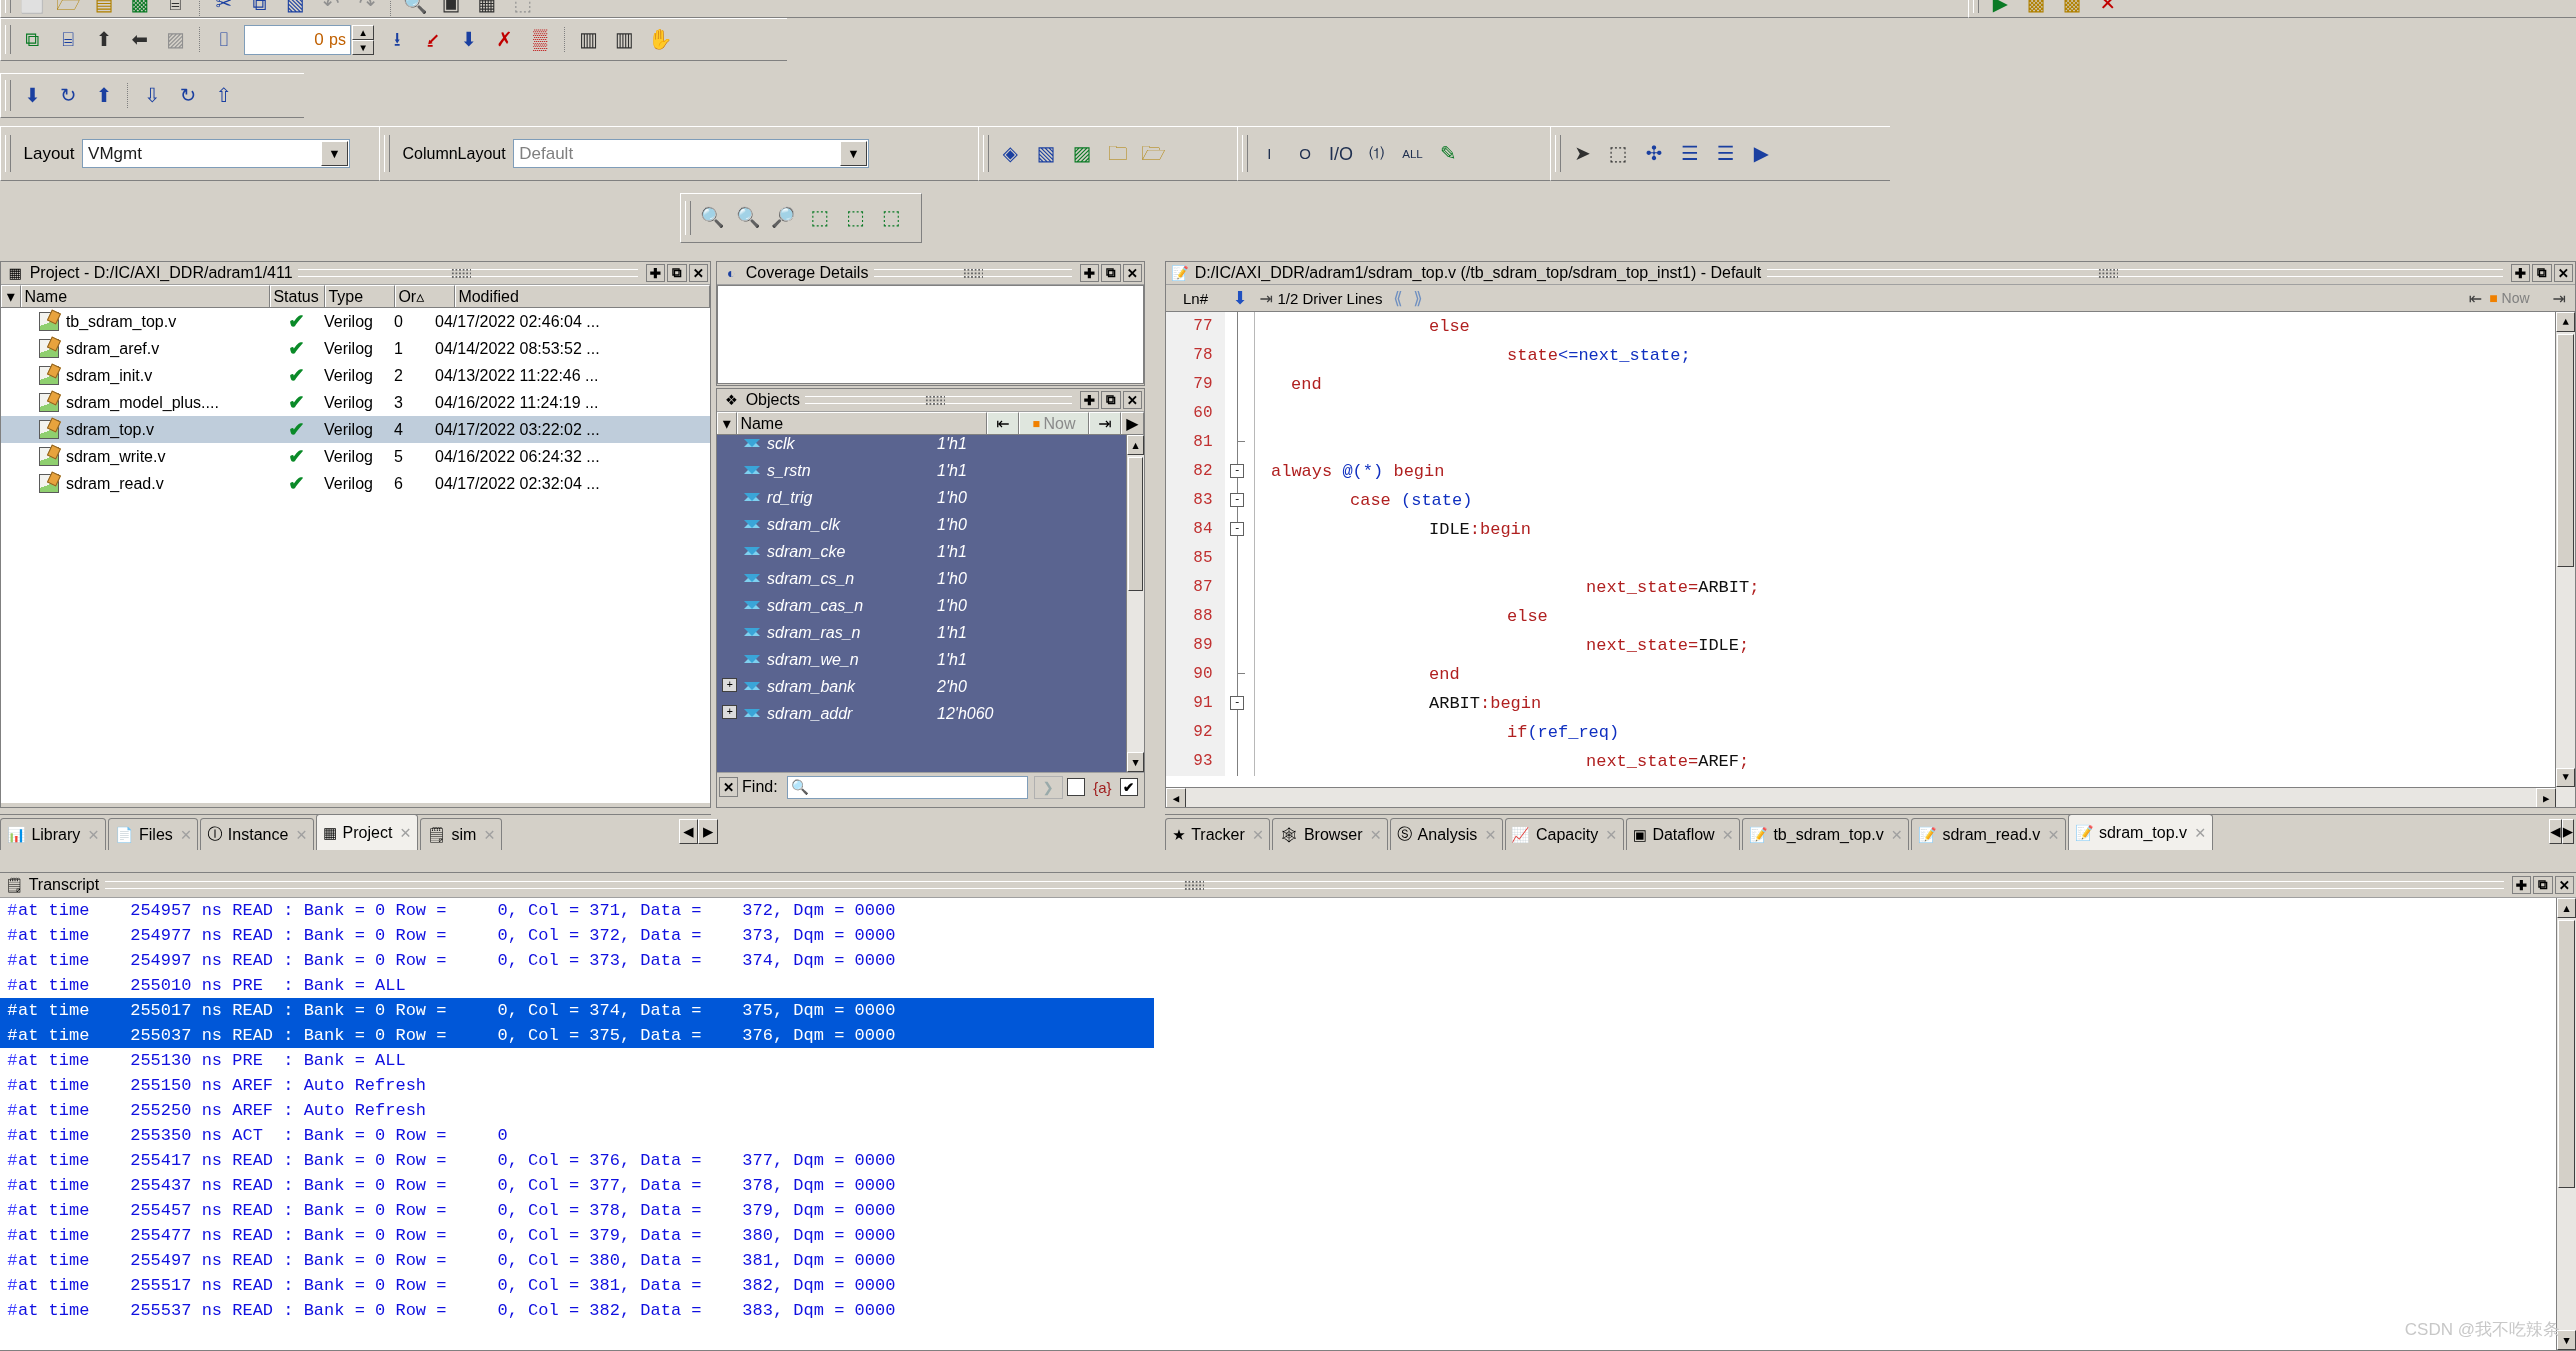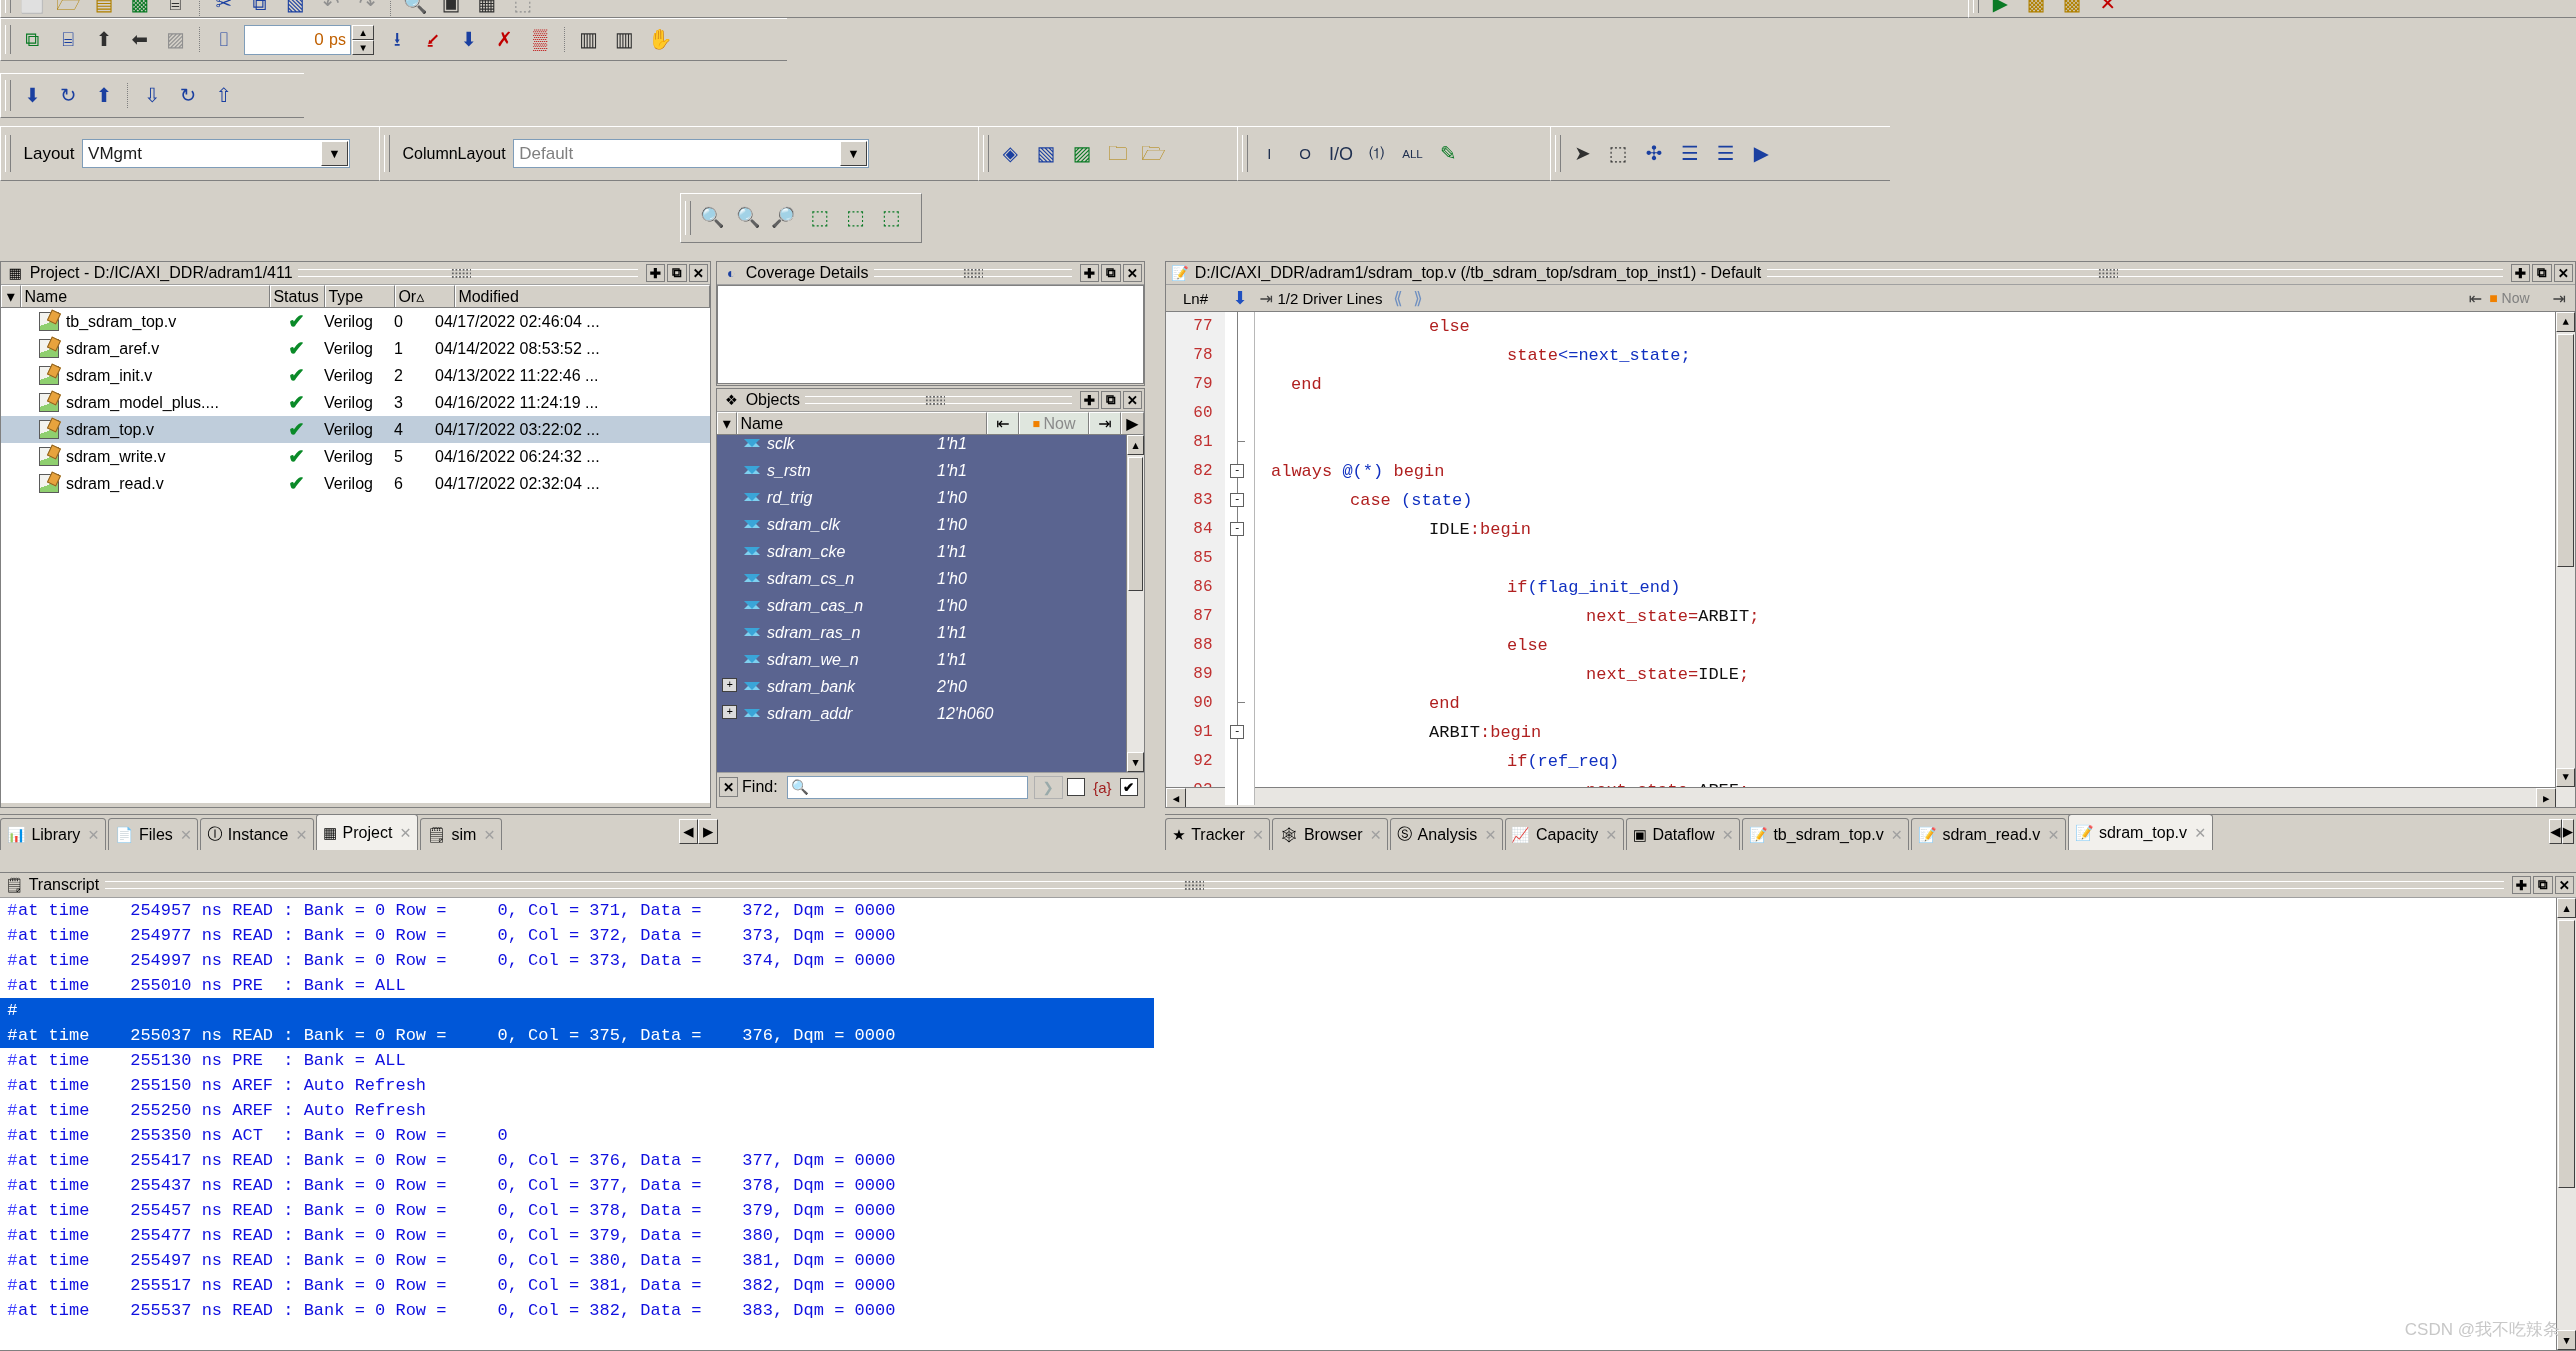--- a/index.html
+++ b/index.html
@@ -755,21 +755,20 @@
       </div>
     <div class="srow"><span class="ln">77</span><span class="fold"><div class="bar"></div></span><span class="code" style="padding-left: 174px;">else</span></div>
         <div class="srow"><span class="ln">78</span><span class="fold"><div class="bar"></div></span><span class="code" style="padding-left: 252px;">state<span class="blu">&lt;=next_state;</span></span></div>
         <div class="srow"><span class="ln">79</span><span class="fold"><div class="bar"></div></span><span class="code" style="padding-left: 36px;">end</span></div>
         <div class="srow"><span class="ln">60</span><span class="fold"><div class="bar"></div></span><span class="code" style="padding-left: 16px;"></span></div>
         <div class="srow"><span class="ln">81</span><span class="fold"><div class="bar"></div><div class="tick"></div></span><span class="code" style="padding-left: 16px;"></span></div>
         <div class="srow"><span class="ln">82</span><span class="fold"><div class="bar"></div><div class="box">-</div></span><span class="code" style="padding-left: 16px;">always <span class="blu">@(*)</span> begin</span></div>
         <div class="srow"><span class="ln">83</span><span class="fold"><div class="bar"></div><div class="box">-</div></span><span class="code" style="padding-left: 95px;">case <span class="blu">(state)</span></span></div>
         <div class="srow"><span class="ln">84</span><span class="fold"><div class="bar"></div><div class="box">-</div></span><span class="code" style="padding-left: 174px;"><span class="blk">IDLE</span>:begin</span></div>
         <div class="srow"><span class="ln">85</span><span class="fold"><div class="bar"></div></span><span class="code" style="padding-left: 16px;"></span></div>
-        <div class="srow"><span class="ln">86</span><span class="fold"><div class="bar"></div></span><span class="code" style="padding-left: 252px;">if<span class="blu">(flag_init_end)</span></span></div>
         <div class="srow"><span class="ln">87</span><span class="fold"><div class="bar"></div></span><span class="code" style="padding-left: 331px;">next_state=<span class="blk">ARBIT</span>;</span></div>
         <div class="srow"><span class="ln">88</span><span class="fold"><div class="bar"></div></span><span class="code" style="padding-left: 252px;">else</span></div>
         <div class="srow"><span class="ln">89</span><span class="fold"><div class="bar"></div></span><span class="code" style="padding-left: 331px;">next_state=<span class="blk">IDLE</span>;</span></div>
         <div class="srow"><span class="ln">90</span><span class="fold"><div class="bar"></div><div class="tick"></div></span><span class="code" style="padding-left: 174px;">end</span></div>
         <div class="srow"><span class="ln">91</span><span class="fold"><div class="bar"></div><div class="box">-</div></span><span class="code" style="padding-left: 174px;"><span class="blk">ARBIT</span>:begin</span></div>
         <div class="srow"><span class="ln">92</span><span class="fold"><div class="bar"></div></span><span class="code" style="padding-left: 252px;">if<span class="blu">(ref_req)</span></span></div>
         <div class="srow"><span class="ln">93</span><span class="fold"><div class="bar"></div></span><span class="code" style="padding-left: 331px;">next_state=<span class="blk">AREF</span>;</span></div>
       </div>
   </div>
 
@@ -864,21 +863,21 @@
     <div id="transcript-body" style="background:#ffffff; height:452px; position:relative; overflow:hidden;">
       <div class="vsb" style="width:19.7px; right:0;">
         <div class="arrowbtn">▲</div>
         <div class="thumb" style="top:21.5px; height:268px;"></div>
         <div class="arrowbtn" style="position:absolute;bottom:0;left:0;right:0;">▼</div>
       </div>
     <div class="trow"><span class="hash">#</span><span>at time    254957 ns READ : Bank = 0 Row =     0, Col = 371, Data =    372, Dqm = 0000</span></div>
         <div class="trow"><span class="hash">#</span><span>at time    254977 ns READ : Bank = 0 Row =     0, Col = 372, Data =    373, Dqm = 0000</span></div>
         <div class="trow"><span class="hash">#</span><span>at time    254997 ns READ : Bank = 0 Row =     0, Col = 373, Data =    374, Dqm = 0000</span></div>
         <div class="trow"><span class="hash">#</span><span>at time    255010 ns PRE  : Bank = ALL</span></div>
-        <div class="trow sel" style="width: 1154px;"><span class="hash">#</span></div>
+        <div class="trow sel" style="width: 1154px;"><span class="hash">#</span><span>at time    255017 ns READ : Bank = 0 Row =     0, Col = 374, Data =    375, Dqm = 0000</span></div>
         <div class="trow sel" style="width: 1154px;"><span class="hash">#</span><span>at time    255037 ns READ : Bank = 0 Row =     0, Col = 375, Data =    376, Dqm = 0000</span></div>
         <div class="trow"><span class="hash">#</span><span>at time    255130 ns PRE  : Bank = ALL</span></div>
         <div class="trow"><span class="hash">#</span><span>at time    255150 ns AREF : Auto Refresh</span></div>
         <div class="trow"><span class="hash">#</span><span>at time    255250 ns AREF : Auto Refresh</span></div>
         <div class="trow"><span class="hash">#</span><span>at time    255350 ns ACT  : Bank = 0 Row =     0</span></div>
         <div class="trow"><span class="hash">#</span><span>at time    255417 ns READ : Bank = 0 Row =     0, Col = 376, Data =    377, Dqm = 0000</span></div>
         <div class="trow"><span class="hash">#</span><span>at time    255437 ns READ : Bank = 0 Row =     0, Col = 377, Data =    378, Dqm = 0000</span></div>
         <div class="trow"><span class="hash">#</span><span>at time    255457 ns READ : Bank = 0 Row =     0, Col = 378, Data =    379, Dqm = 0000</span></div>
         <div class="trow"><span class="hash">#</span><span>at time    255477 ns READ : Bank = 0 Row =     0, Col = 379, Data =    380, Dqm = 0000</span></div>
         <div class="trow"><span class="hash">#</span><span>at time    255497 ns READ : Bank = 0 Row =     0, Col = 380, Data =    381, Dqm = 0000</span></div>

